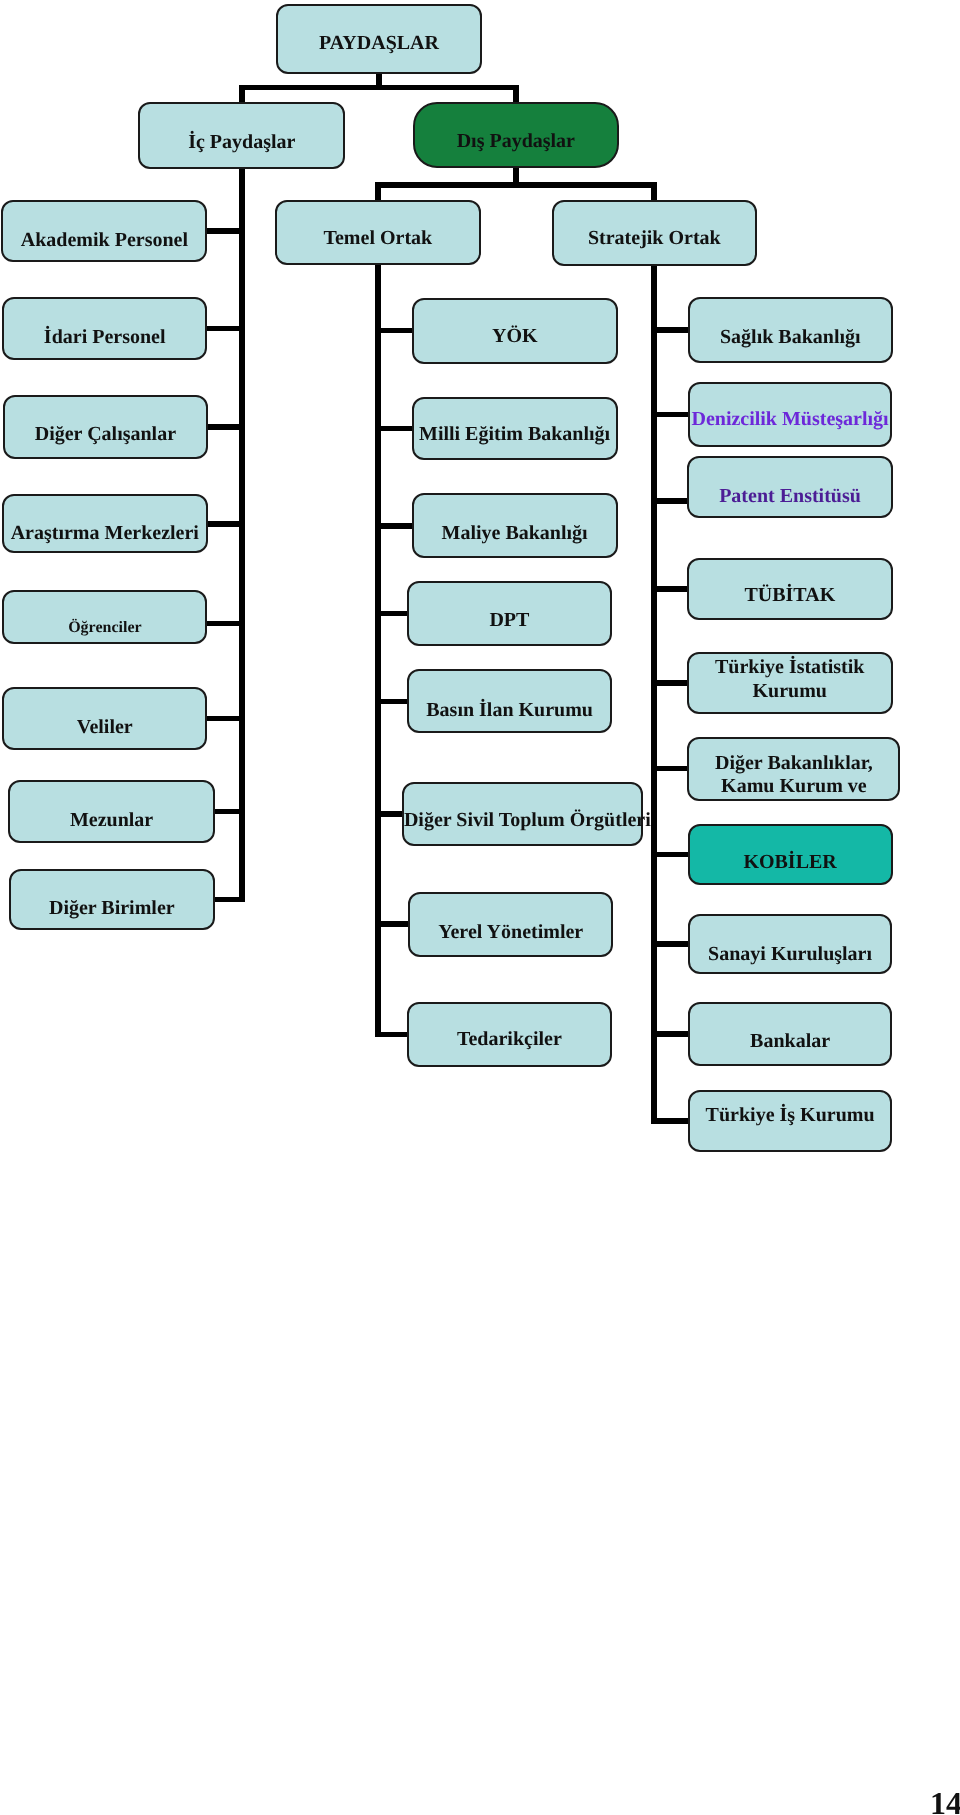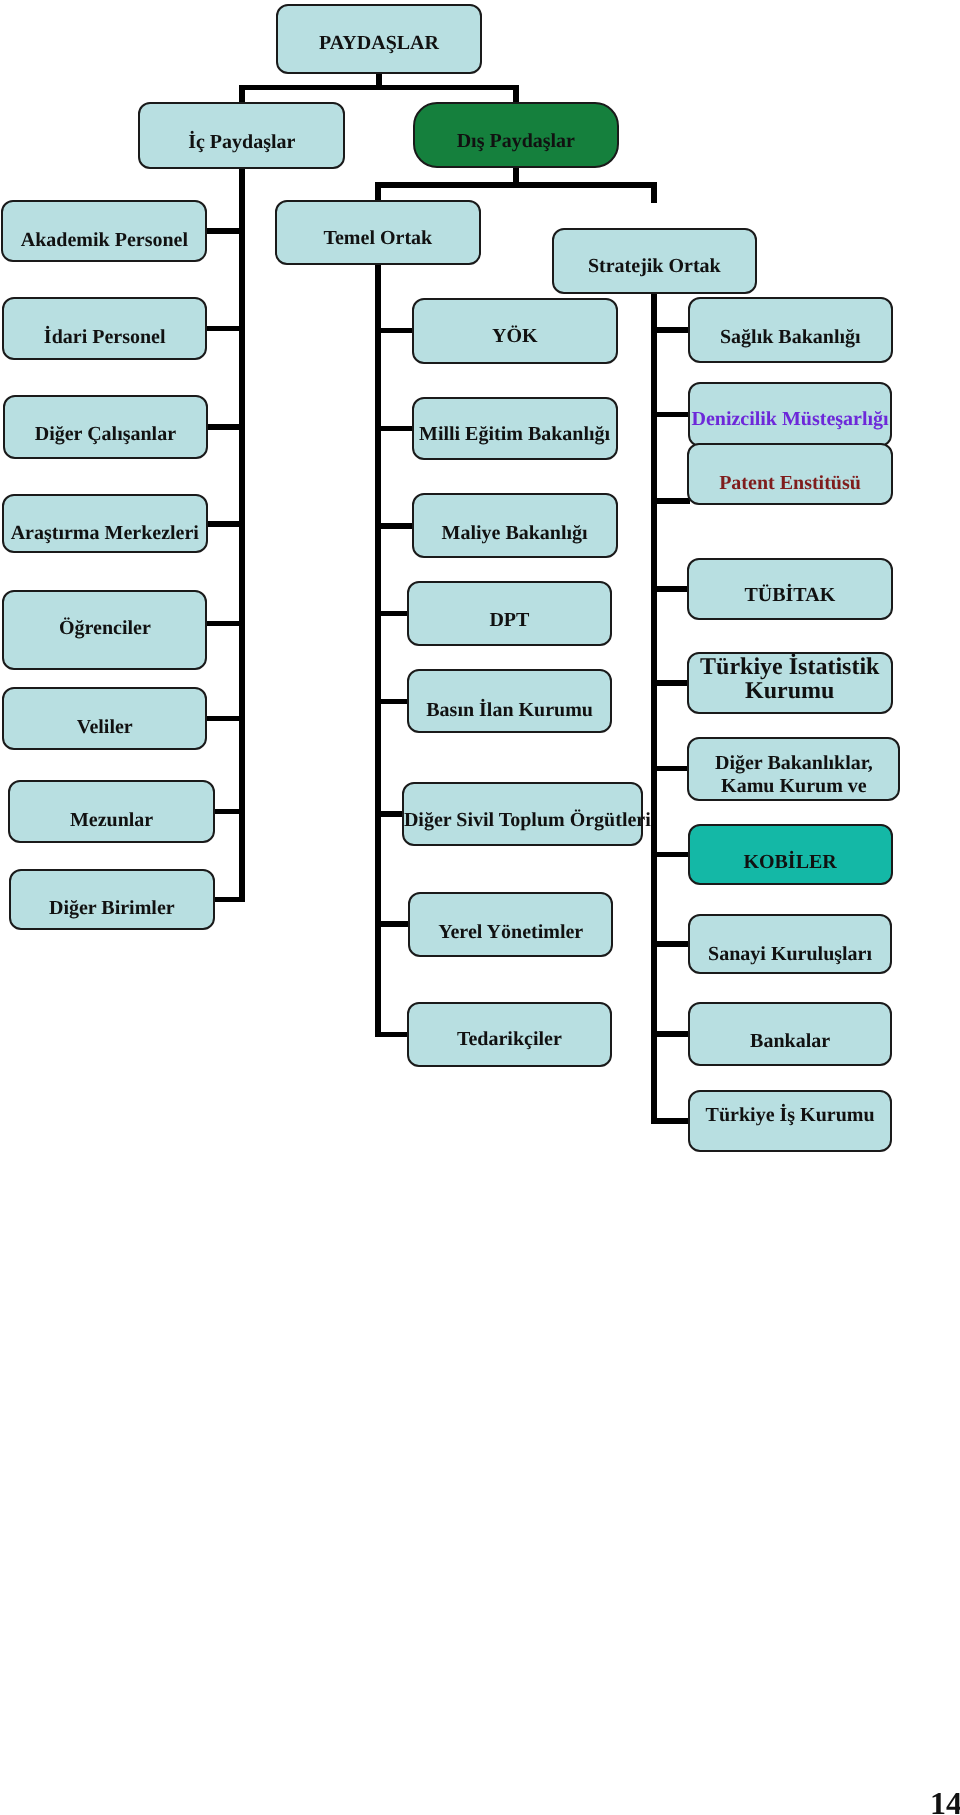--- a/index.html
+++ b/index.html
@@ -70,33 +70,33 @@
       </div>
   <div class="node" style="left: 412.7px; top: 101.8px; width: 206.3px; height: 65.8px; font-size: 20px; background: #15803d; border-color: rgb(26, 26, 26); color: rgb(17, 17, 17); border-radius: 24px;">
         <div class="line" style="top: 37.55px;">Dış Paydaşlar</div>
       </div>
   <div class="node" style="left: 1.3px; top: 200.3px; width: 206.2px; height: 61.9px; font-size: 20px; background: rgb(184, 223, 225); border-color: rgb(26, 26, 26); color: rgb(17, 17, 17);">
         <div class="line" style="top: 37.95px;">Akademik Personel</div>
       </div>
   <div class="node" style="left: 275.1px; top: 200.4px; width: 205.5px; height: 64.7px; font-size: 20px; background: rgb(184, 223, 225); border-color: rgb(26, 26, 26); color: rgb(17, 17, 17);">
         <div class="line" style="top: 35.25px;">Temel Ortak</div>
       </div>
-  <div class="node" style="left: 551.6px; top: 200.2px; width: 205.5px; height: 66.3px; font-size: 20px; background: rgb(184, 223, 225); border-color: rgb(26, 26, 26); color: rgb(17, 17, 17); margin-top: 28px;">
+  <div class="node" style="left: 551.6px; top: 200.2px; width: 205.5px; height: 66.3px; font-size: 20px; background: rgb(184, 223, 225); border-color: rgb(26, 26, 26); color: rgb(17, 17, 17);">
         <div class="line" style="top: 35.95px;">Stratejik Ortak</div>
       </div>
   <div class="node" style="left: 1.9px; top: 297.2px; width: 205.6px; height: 62.5px; font-size: 20px; background: rgb(184, 223, 225); border-color: rgb(26, 26, 26); color: rgb(17, 17, 17);">
         <div class="line" style="top: 38.05px;">İdari Personel</div>
       </div>
   <div class="node" style="left: 2.9px; top: 394.9px; width: 205px; height: 64.6px; font-size: 20px; background: rgb(184, 223, 225); border-color: rgb(26, 26, 26); color: rgb(17, 17, 17);">
         <div class="line" style="top: 36.95px;">Diğer Çalışanlar</div>
       </div>
   <div class="node" style="left: 1.8px; top: 494.3px; width: 206px; height: 59.2px; font-size: 20px; background: rgb(184, 223, 225); border-color: rgb(26, 26, 26); color: rgb(17, 17, 17);">
         <div class="line" style="top: 36.25px;">Araştırma Merkezleri</div>
       </div>
-  <div class="node" style="left: 2.3px; top: 590px; width: 205.2px; height: 80px; font-size: 20px; background: rgb(184, 223, 225); border-color: rgb(26, 26, 26); color: rgb(17, 17, 17);">
+  <div class="node" style="left: 2.3px; top: 590px; width: 205.2px; height: 54px; font-size: 16px; background: rgb(184, 223, 225); border-color: rgb(26, 26, 26); color: rgb(17, 17, 17);">
         <div class="line" style="top: 36.45px;">Öğrenciler</div>
       </div>
   <div class="node" style="left: 2.1px; top: 687.3px; width: 205.4px; height: 62.7px; font-size: 20px; background: rgb(184, 223, 225); border-color: rgb(26, 26, 26); color: rgb(17, 17, 17);">
         <div class="line" style="top: 37.95px;">Veliler</div>
       </div>
   <div class="node" style="left: 8.4px; top: 780.3px; width: 206.4px; height: 62.7px; font-size: 20px; background: rgb(184, 223, 225); border-color: rgb(26, 26, 26); color: rgb(17, 17, 17);">
         <div class="line" style="top: 38.05px;">Mezunlar</div>
       </div>
   <div class="node" style="left: 8.9px; top: 869.3px; width: 205.8px; height: 60.8px; font-size: 20px; background: rgb(184, 223, 225); border-color: rgb(26, 26, 26); color: rgb(17, 17, 17);">
         <div class="line" style="top: 36.25px;">Diğer Birimler</div>
@@ -124,27 +124,27 @@
       </div>
   <div class="node" style="left: 406.7px; top: 1002px; width: 205.4px; height: 64.6px; font-size: 20px; background: rgb(184, 223, 225); border-color: rgb(26, 26, 26); color: rgb(17, 17, 17);">
         <div class="line" style="top: 35.45px;">Tedarikçiler</div>
       </div>
   <div class="node" style="left: 687.7px; top: 297px; width: 205.2px; height: 66.4px; font-size: 20px; background: rgb(184, 223, 225); border-color: rgb(26, 26, 26); color: rgb(17, 17, 17);">
         <div class="line" style="top: 38.25px;">Sağlık Bakanlığı</div>
       </div>
   <div class="node" style="left: 687.6px; top: 382.2px; width: 204.9px; height: 64.9px; font-size: 20px; background: rgb(184, 223, 225); border-color: rgb(26, 26, 26); color: #6d28d9;">
         <div class="line" style="top: 35.15px;">Denizcilik Müsteşarlığı</div>
       </div>
-  <div class="node" style="left: 687.3px; top: 443px; width: 205.4px; height: 62.3px; font-size: 20px; background: rgb(184, 223, 225); border-color: rgb(26, 26, 26); color: #7f1d1d;">
+  <div class="node" style="left: 687.3px; top: 456px; width: 205.4px; height: 62.3px; font-size: 20px; background: rgb(184, 223, 225); border-color: rgb(26, 26, 26); color: #4c1d95;">
         <div class="line" style="top: 38.15px;">Patent Enstitüsü</div>
       </div>
   <div class="node" style="left: 687px; top: 558.4px; width: 205.7px; height: 61.5px; font-size: 20px; background: rgb(184, 223, 225); border-color: rgb(26, 26, 26); color: rgb(17, 17, 17);">
         <div class="line" style="top: 34.65px;">TÜBİTAK</div>
       </div>
-  <div class="node" style="left: 686.8px; top: 651.8px; width: 205.9px; height: 62.2px; font-size: 24px; background: rgb(184, 223, 225); border-color: rgb(26, 26, 26); color: rgb(17, 17, 17);">
+  <div class="node" style="left: 686.8px; top: 651.8px; width: 205.9px; height: 62.2px; font-size: 20px; background: rgb(184, 223, 225); border-color: rgb(26, 26, 26); color: rgb(17, 17, 17);">
         <div class="line" style="top: 13.55px;">Türkiye İstatistik</div>
         <div class="line" style="top: 36.95px;">Kurumu</div>
       </div>
   <div class="node" style="left: 687.4px; top: 736.6px; width: 213px; height: 64.1px; font-size: 20px; background: rgb(184, 223, 225); border-color: rgb(26, 26, 26); color: rgb(17, 17, 17);">
         <div class="line" style="top: 24.25px;">Diğer Bakanlıklar,</div>
         <div class="line" style="top: 47.15px;">Kamu Kurum ve</div>
       </div>
   <div class="node" style="left: 687.5px; top: 823.9px; width: 205.2px; height: 61.4px; font-size: 20px; background: #14b8a6; border-color: rgb(26, 26, 26); color: rgb(17, 17, 17);">
         <div class="line" style="top: 36.45px;">KOBİLER</div>
       </div>

